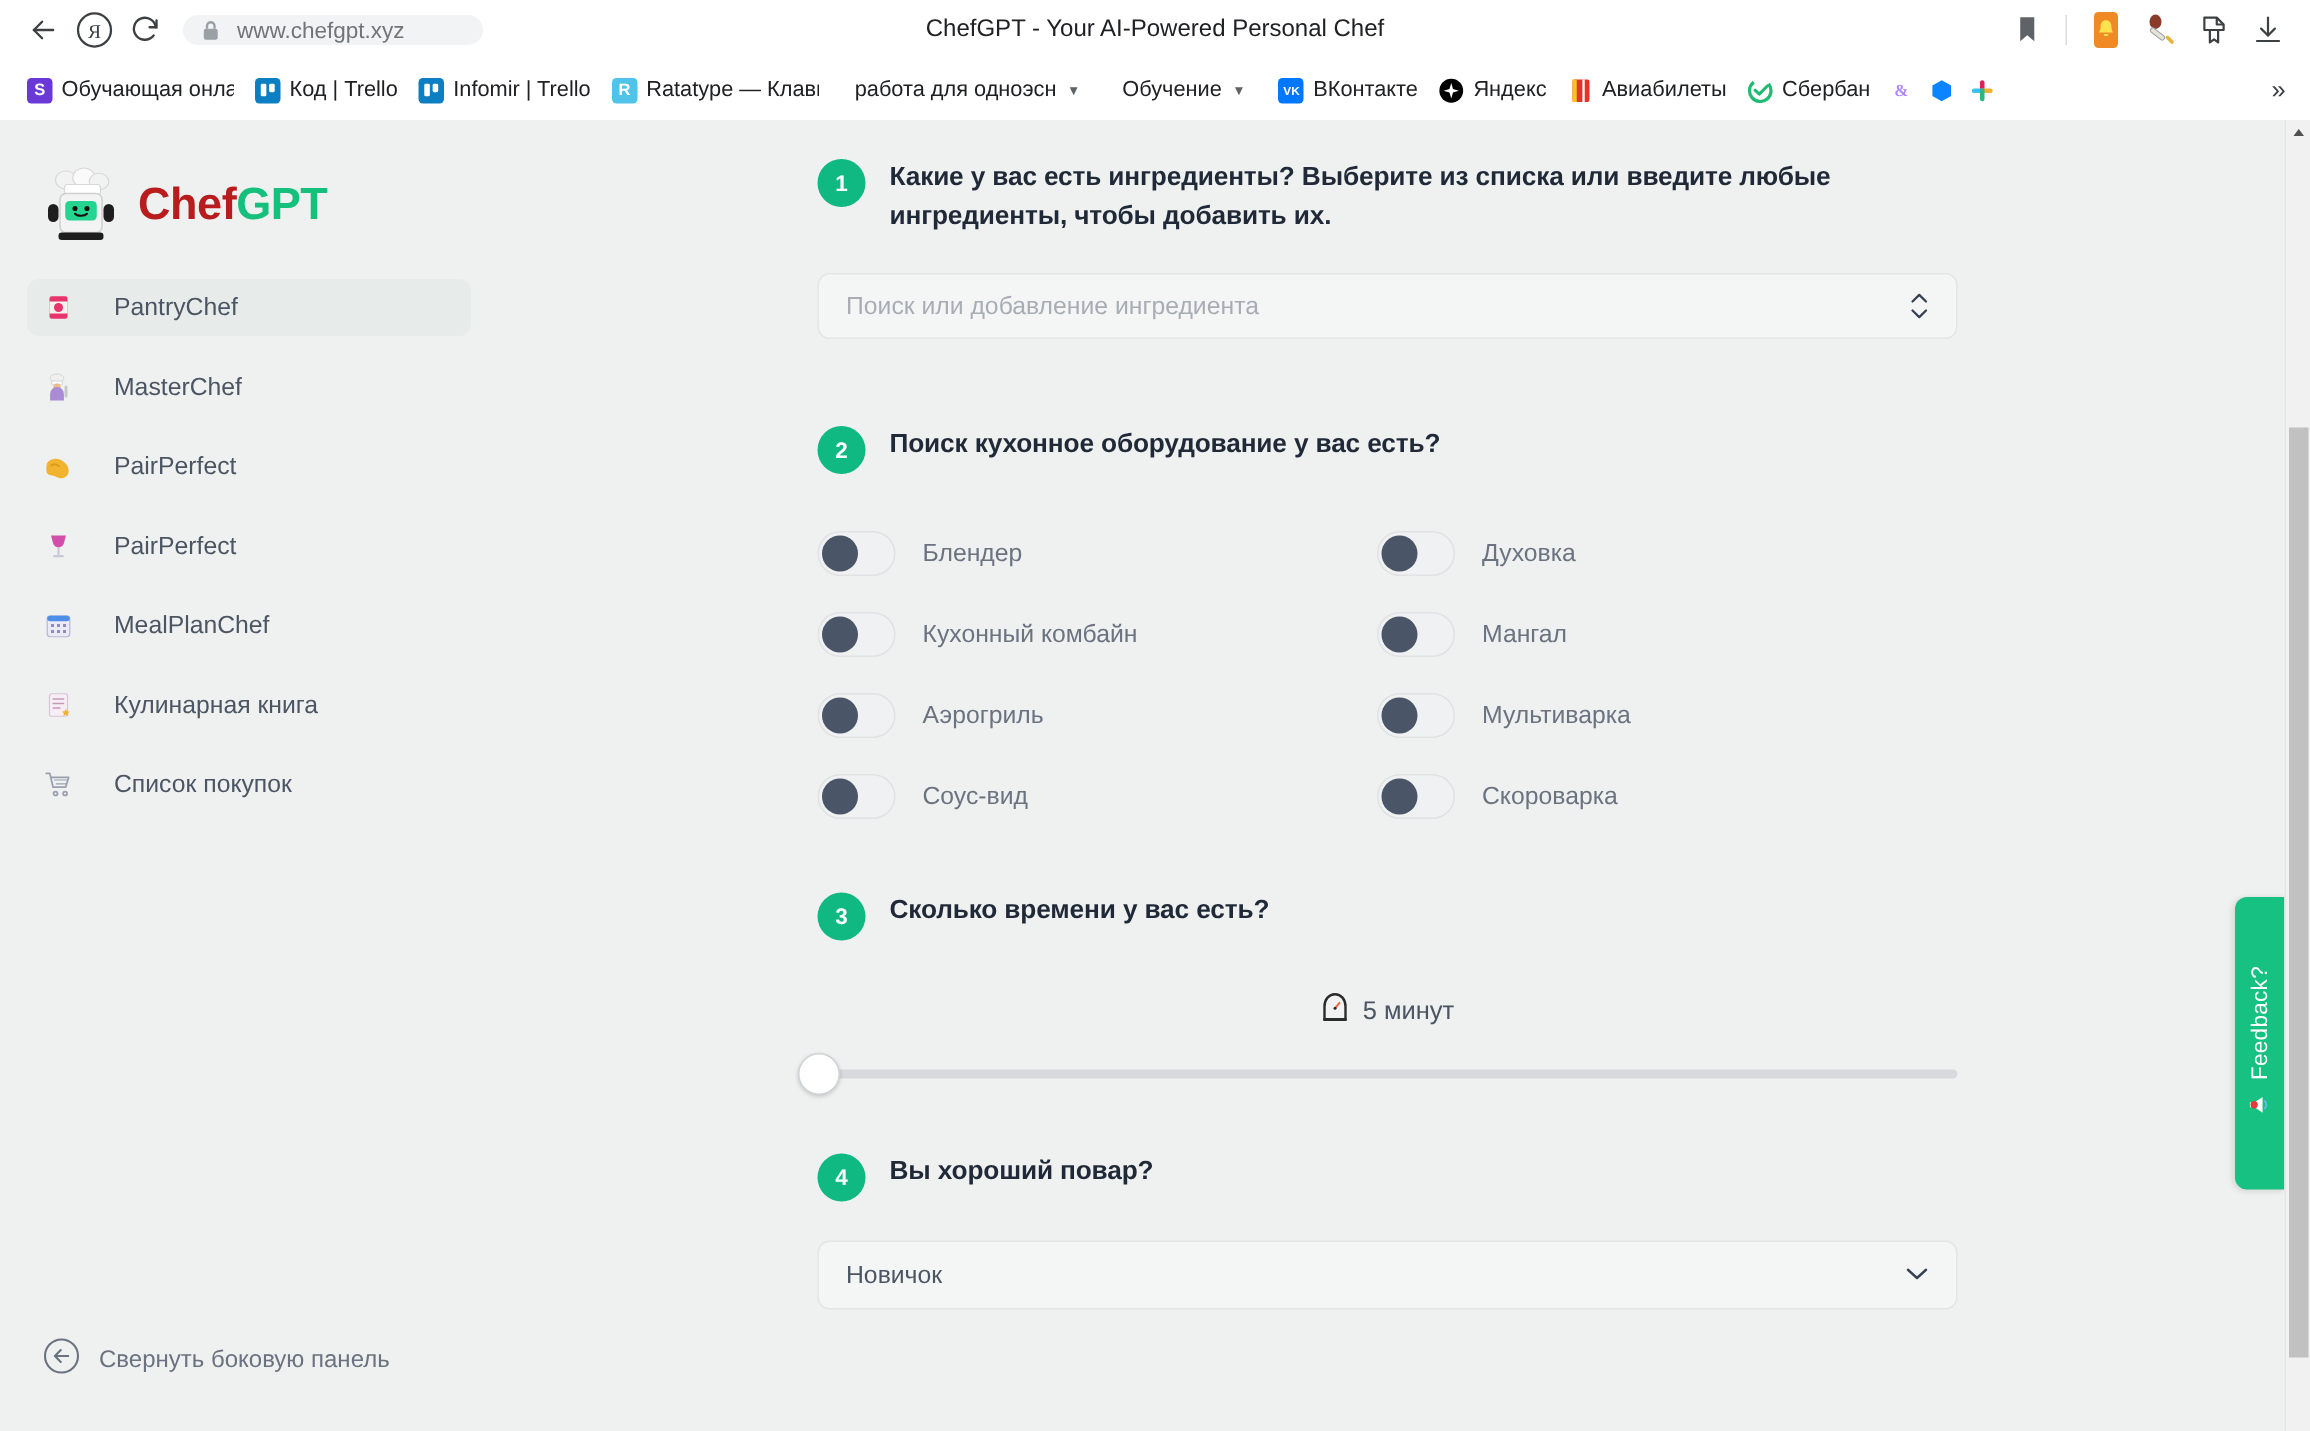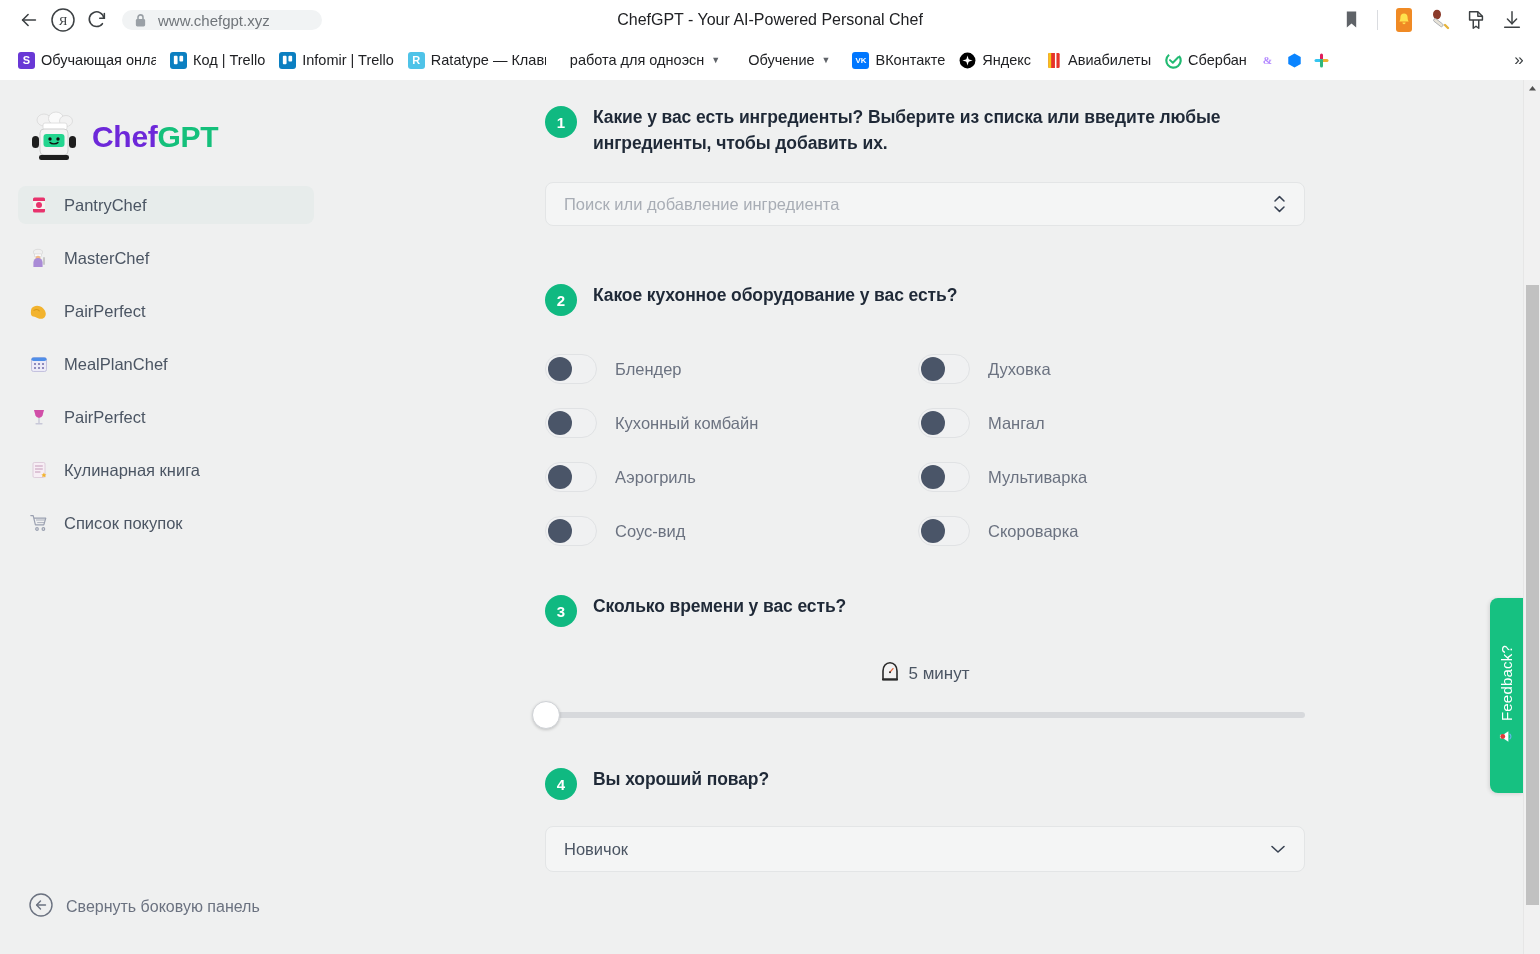--- a/index.html
+++ b/index.html
@@ -121,27 +121,27 @@
     display: flex; align-items: center;
     gap: 10px;
     padding: 22px 0 0 26px;
     height: 92px;
   }
   .logo-mark { width: 56px; height: 56px; flex: none; }
   .logo-text {
     font-size: 30px; font-weight: bold;
     letter-spacing: -0.3px;
   }
-  .logo-chef { color: #6d28d9; }
+  .logo-chef { color: #b91c1c; }
   .logo-gpt { color: #14c07b; }
 
   .nav-list { margin-top: 14px; padding: 0 18px; }
   .nav-item {
     display: flex; align-items: center;
-    gap: 14px;
+    gap: 26px;
     height: 38px;
     padding: 0 10px;
     border-radius: 8px;
     margin-bottom: 15px;
   }
   .nav-item.active { background: #e7eceb; }
   .nav-ico {
     width: 22px; height: 22px; flex: none;
     display: flex; align-items: center; justify-content: center;
     font-size: 18px; line-height: 1;
@@ -549,49 +549,49 @@
             <path d="M2.5 7.5c2-2.6 5.4-3.4 8.4-2.2 3 1.2 5.3 3.6 5.8 6.6.5 3-1.4 5.6-4.3 5.9-2.4.3-4-1-5.6-1.6-1.7-.6-3.4-.4-4.3-1.6-.9-1.2-.8-4.9 0-7.1z" fill="#f2b32e"></path>
             <path d="M5 9.4c1.6-1.3 4-1.1 5.3.4" fill="none" stroke="#d99a18" stroke-width="1.1" stroke-linecap="round"></path>
           </svg>
         </span>
         <span class="nav-label">PairPerfect</span>
       </div>
 
       <div class="nav-item">
         <span class="nav-ico">
           <svg width="20" height="20" viewBox="0 0 20 20">
+            <path d="M5 3h10l-1.4 5.2A4.1 4.1 0 0 1 10 11a4.1 4.1 0 0 1-3.6-2.8z" fill="#d14fa8"></path>
+            <rect x="9.3" y="11" width="1.4" height="5" fill="#c8c8d8"></rect>
+            <rect x="6.4" y="16" width="7.2" height="1.5" rx="0.7" fill="#c8c8d8"></rect>
+          </svg>
+        </span>
+        <span class="nav-label">PairPerfect</span>
+      </div>
+
+      <div class="nav-item">
+        <span class="nav-ico">
+          <svg width="20" height="20" viewBox="0 0 20 20">
             <rect x="2.5" y="3.5" width="15" height="14" rx="2" fill="#eceaf7" stroke="#b9b6d8" stroke-width="0.8"></rect>
             <rect x="2.5" y="3.5" width="15" height="3.6" rx="2" fill="#4f8ee8"></rect>
             <g fill="#8f8bbd">
               <rect x="5" y="9" width="2" height="2"></rect>
                 <rect x="9" y="9" width="2" height="2"></rect>
                 <rect x="13" y="9" width="2" height="2"></rect>
               <rect x="5" y="13" width="2" height="2"></rect>
                 <rect x="9" y="13" width="2" height="2"></rect>
                 <rect x="13" y="13" width="2" height="2"></rect>
             </g>
           </svg>
         </span>
         <span class="nav-label">MealPlanChef</span>
       </div>
 
       <div class="nav-item">
         <span class="nav-ico">
           <svg width="20" height="20" viewBox="0 0 20 20">
-            <path d="M5 3h10l-1.4 5.2A4.1 4.1 0 0 1 10 11a4.1 4.1 0 0 1-3.6-2.8z" fill="#d14fa8"></path>
-            <rect x="9.3" y="11" width="1.4" height="5" fill="#c8c8d8"></rect>
-            <rect x="6.4" y="16" width="7.2" height="1.5" rx="0.7" fill="#c8c8d8"></rect>
-          </svg>
-        </span>
-        <span class="nav-label">PairPerfect</span>
-      </div>
-
-      <div class="nav-item">
-        <span class="nav-ico">
-          <svg width="20" height="20" viewBox="0 0 20 20">
             <rect x="4" y="2.5" width="12" height="15" rx="1.4" fill="#f7eef5" stroke="#d8c4d4" stroke-width="0.8"></rect>
             <g stroke="#c49ab8" stroke-width="1" stroke-linecap="round">
               <line x1="6.4" y1="6" x2="13.4" y2="6"></line>
                 <line x1="6.4" y1="9" x2="13.4" y2="9"></line>
               <line x1="6.4" y1="12" x2="11" y2="12"></line>
             </g>
             <path d="M14 13.2l1.3 2.6 2.8.4-2 2 .5 2.8-2.6-1.4-2.6 1.4.5-2.8-2-2 2.8-.4z" fill="#f2b32e" transform="scale(0.62) translate(10 7)"></path>
           </svg>
         </span>
         <span class="nav-label">Кулинарная книга</span>
@@ -639,21 +639,21 @@
             <svg width="13" height="8" viewBox="0 0 13 8" fill="none" stroke="#374151" stroke-width="1.5" stroke-linecap="round" stroke-linejoin="round">
                 <polyline points="2 2 6.5 6.4 11 2"></polyline>
               </svg>
           </span>
         </div>
       </div>
 
       <div class="step" style="margin-top:57px;">
         <div class="step-head">
           <span class="step-num">2</span>
-          <span class="step-title">Какое кухонное оборудование у вас есть?</span>
+          <span class="step-title">Поиск кухонное оборудование у вас есть?</span>
         </div>
 
         <div class="equipment-grid">
           <div class="eq-item">
             <span class="toggle">
                 <span class="toggle-knob"></span>
               </span>
             <span class="eq-label">Блендер</span>
           </div>
           <div class="eq-item">

